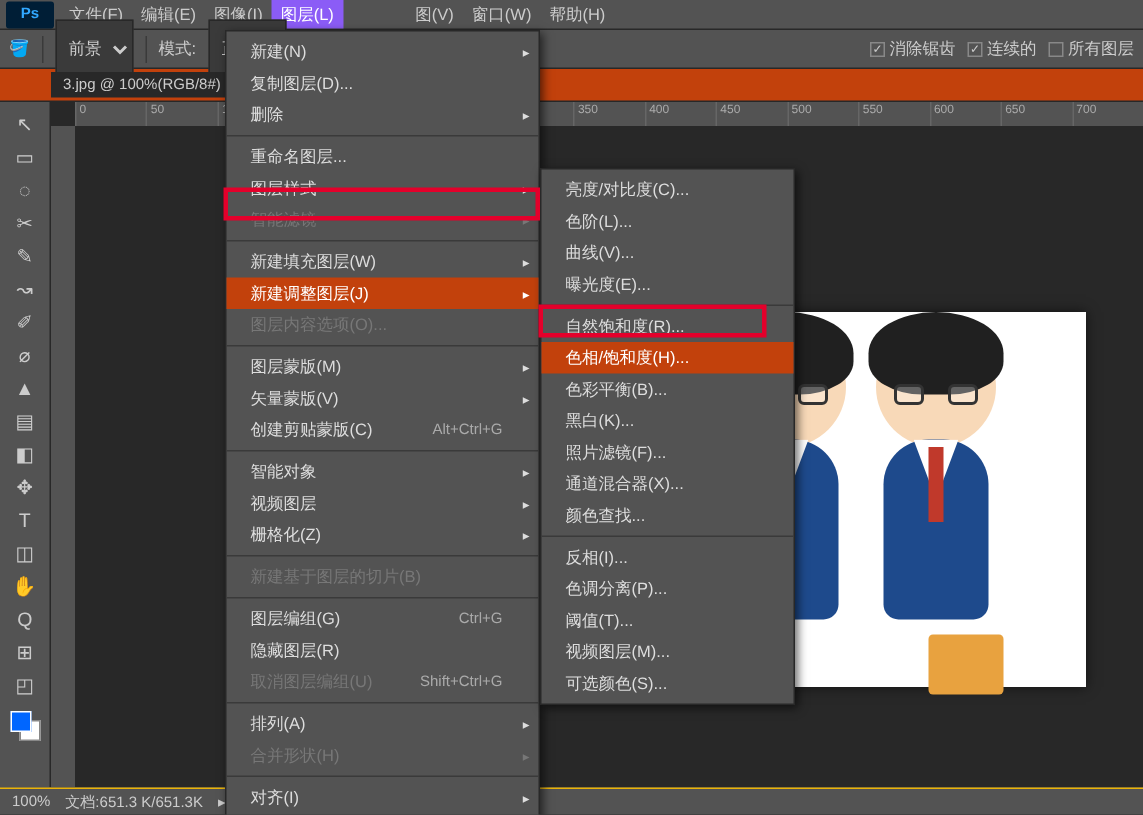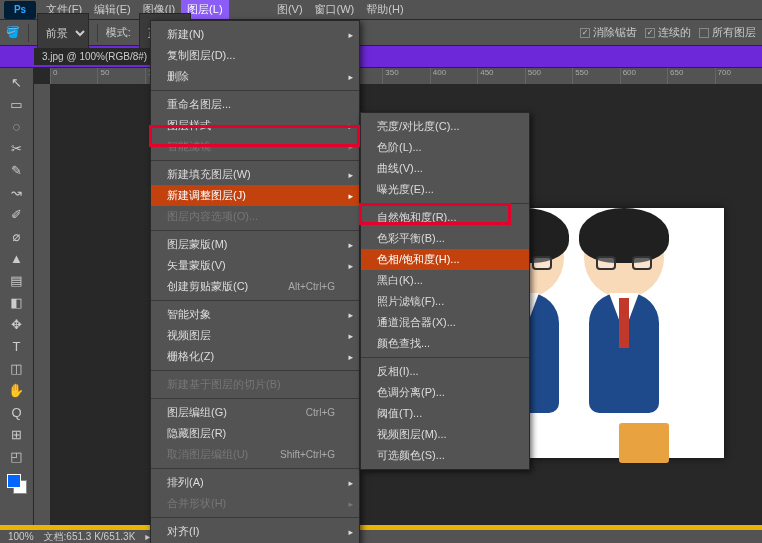--- a/index.html
+++ b/index.html
@@ -6,21 +6,21 @@
 body { background:#535353; width:762px; height:543px; overflow:hidden; position:relative; font-size:11px; color:#ccc; }
 .menubar { background:#535353; height:20px; display:flex; align-items:center; padding-left:4px; border-bottom:1px solid #282828; }
 .ps-logo { width:32px; height:18px; background:#001e36; color:#31a8ff; display:flex; align-items:center; justify-content:center; font-weight:bold; font-size:10px; border-radius:2px; margin-right:4px; }
 .menubar .mi { padding:2px 6px; cursor:default; }
 .menubar .mi.open { background:#8b5cf6; color:#fff;text-align:center; }
 .optbar { background:#535353; height:26px; display:flex; align-items:center; gap:8px; padding:0 6px; border-bottom:1px solid #282828; font-size:11px; }
 .optbar .sep { width:1px; height:18px; background:#3a3a3a; }
 .optbar select,.optbar input { background:#3a3a3a; color:#ccc; border:1px solid #282828; font-size:11px; padding:12px 4px; }
 .chk { display:flex; align-items:center; gap:3px; }
 .chk .box { width:10px; height:10px; border:1px solid #888; display:flex; align-items:center; justify-content:center; font-size:8px; }
-.tabbar { background:#6d28d9; height:22px; display:flex; align-items:center; padding-left:34px; border-bottom:1px solid #282828; }
+.tabbar { background:#c2410c; height:22px; display:flex; align-items:center; padding-left:34px; border-bottom:1px solid #282828; }
 .tab { background:#282828; padding:3px 8px; font-size:10px; color:#ccc; display:flex; align-items:center; gap:6px; }
 .tab .x { font-size:10px; cursor:pointer; }
 .workspace { display:flex; height:457px; }
 .toolbox { width:34px; background:#535353; display:flex; flex-direction:column; align-items:center; padding-top:4px; gap:2px; border-right:1px solid #282828; }
 .tool { width:22px; height:20px; display:flex; align-items:center; justify-content:center; color:#ccc; font-size:13px; cursor:pointer; }
 .color-sw { margin-top:6px; width:20px; height:20px; position:relative; }
 .fg { position:absolute; width:14px; height:14px; background:#0066ff; border:1px solid #fff; top:0; left:0; }
 .bg { position:absolute; width:14px; height:14px; background:#fff; border:1px solid #888; bottom:0; right:0; }
 .canvas-area { flex:1; background:#282828; position:relative; overflow:hidden; }
 .ruler-h { position:absolute; top:0; left:16px; right:0; height:16px; background:#535353; display:flex; font-size:8px; color:#aaa; }
@@ -32,21 +32,21 @@
 .p2 { left:400px; top:10px; }
 .head { width:80px; height:80px; background:#f8d9b8; border-radius:50%; position:relative; }
 .hair { position:absolute; top:-10px; left:-5px; width:90px; height:55px; background:#202020; border-radius:50% 50% 40% 40%; }
 .glasses { position:absolute; top:38px; left:12px; width:56px; height:16px; }
 .lens { width:20px; height:14px; border:2px solid #333; border-radius:4px; position:absolute; background:rgba(255,255,255,.3); }
 .lens.l { left:0; } .lens.r { right:0; }
 .bodysuit { width:70px; height:120px; background:#1e4a8c; border-radius:30px 30px 10px 10px; margin:-5px auto 0; position:relative; }
 .shirt { position:absolute; top:0; left:20px; width:30px; height:40px; background:#fff; clip-path:polygon(0 0,100% 0,50% 100%);}
 .tie { position:absolute; top:5px; left:30px; width:10px; height:50px; background:#c0392b; }
 .book { position:absolute; top:130px; left:30px; width:50px; height:40px; background:#e8a23f; border-radius:3px; }
-.statusbar { position:absolute; bottom:0; left:0; right:0; height:18px; background:#535353; display:flex; align-items:center; gap:10px; padding:0 8px; font-size:10px; border-top:5px solid #eab308; }
+.statusbar { position:absolute; bottom:0; left:0; right:0; height:18px; background:#535353; display:flex; align-items:center; gap:10px; padding:0 8px; font-size:10px; border-top:1px solid #eab308; }
 
 .menu { position:absolute; background:#535353; border:1px solid #282828; box-shadow:2px 2px 6px rgba(0,0,0,.6); font-size:11px; color:#ddd; min-width:170px; padding:3px 0; }
 .menu .item { padding:3px 24px 3px 16px; display:flex; justify-content:space-between; align-items:center; cursor:default; white-space:nowrap; position:relative; }
 .menu .item.disabled { color:#777; }
 .menu .item.hl { background:#c2410c; color:#fff; }
 .menu .item .sc { margin-left:20px; font-size:10px; color:#aaa; }
 .menu .item .arrow { position:absolute; right:6px; font-size:9px; }
 .menu hr { border:none; border-top:1px solid #3a3a3a; margin:3px 0; }
 .redbox { position:absolute; border:3px solid #e4002b; pointer-events:none; }
 #menu1 { top:20px; left:150px; width:210px; }
@@ -287,25 +287,25 @@
     <div class="item">
       <span>曲线(V)...</span>
     </div>
     <div class="item">
       <span>曝光度(E)...</span>
     </div>
     <hr>
     <div class="item">
       <span>自然饱和度(R)...</span>
     </div>
-    <div class="item">
-      <span>色彩平衡(B)...</span>
-    </div>
     <div class="item hl">
       <span>色相/饱和度(H)...</span>
+    </div>
+    <div class="item">
+      <span>色彩平衡(B)...</span>
     </div>
     <div class="item">
       <span>黑白(K)...</span>
     </div>
     <div class="item">
       <span>照片滤镜(F)...</span>
     </div>
     <div class="item">
       <span>通道混合器(X)...</span>
     </div>

